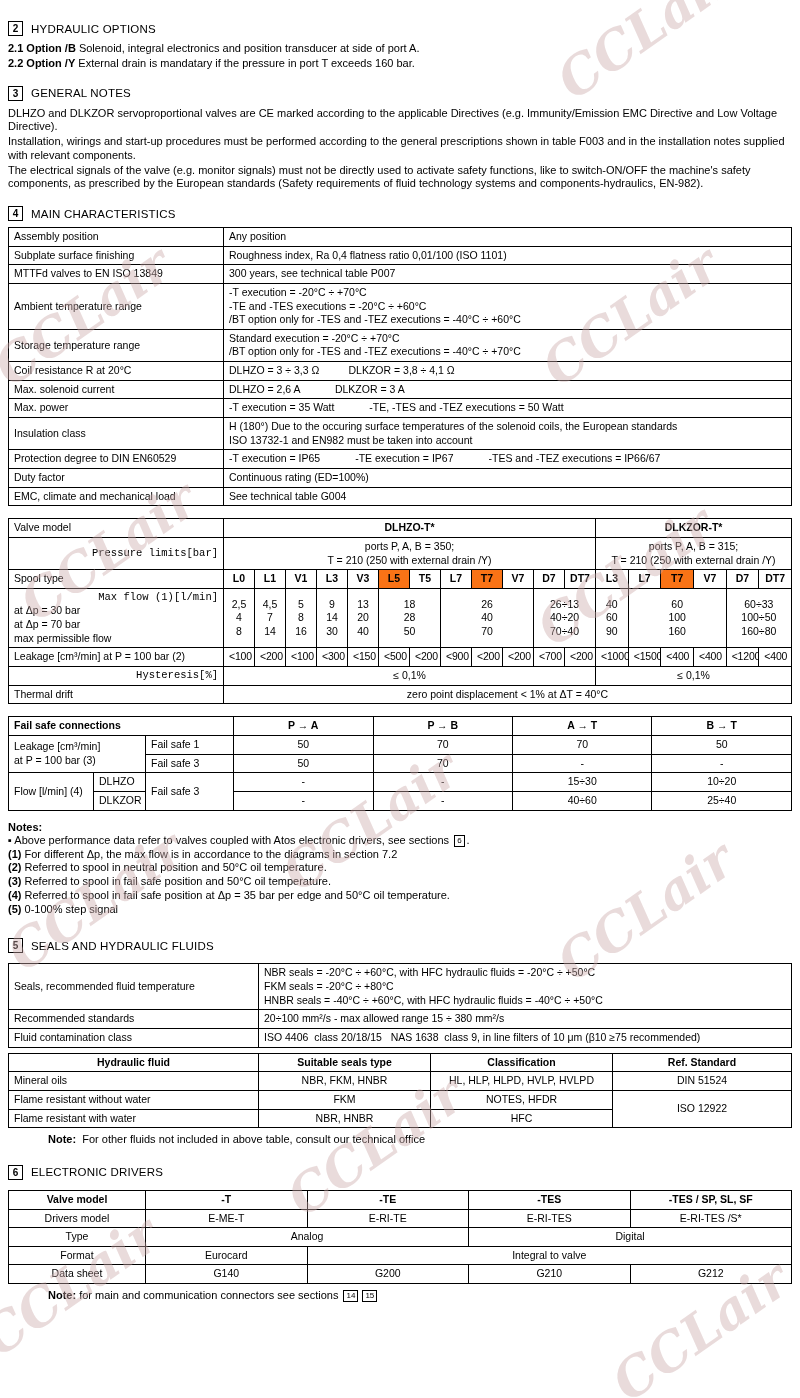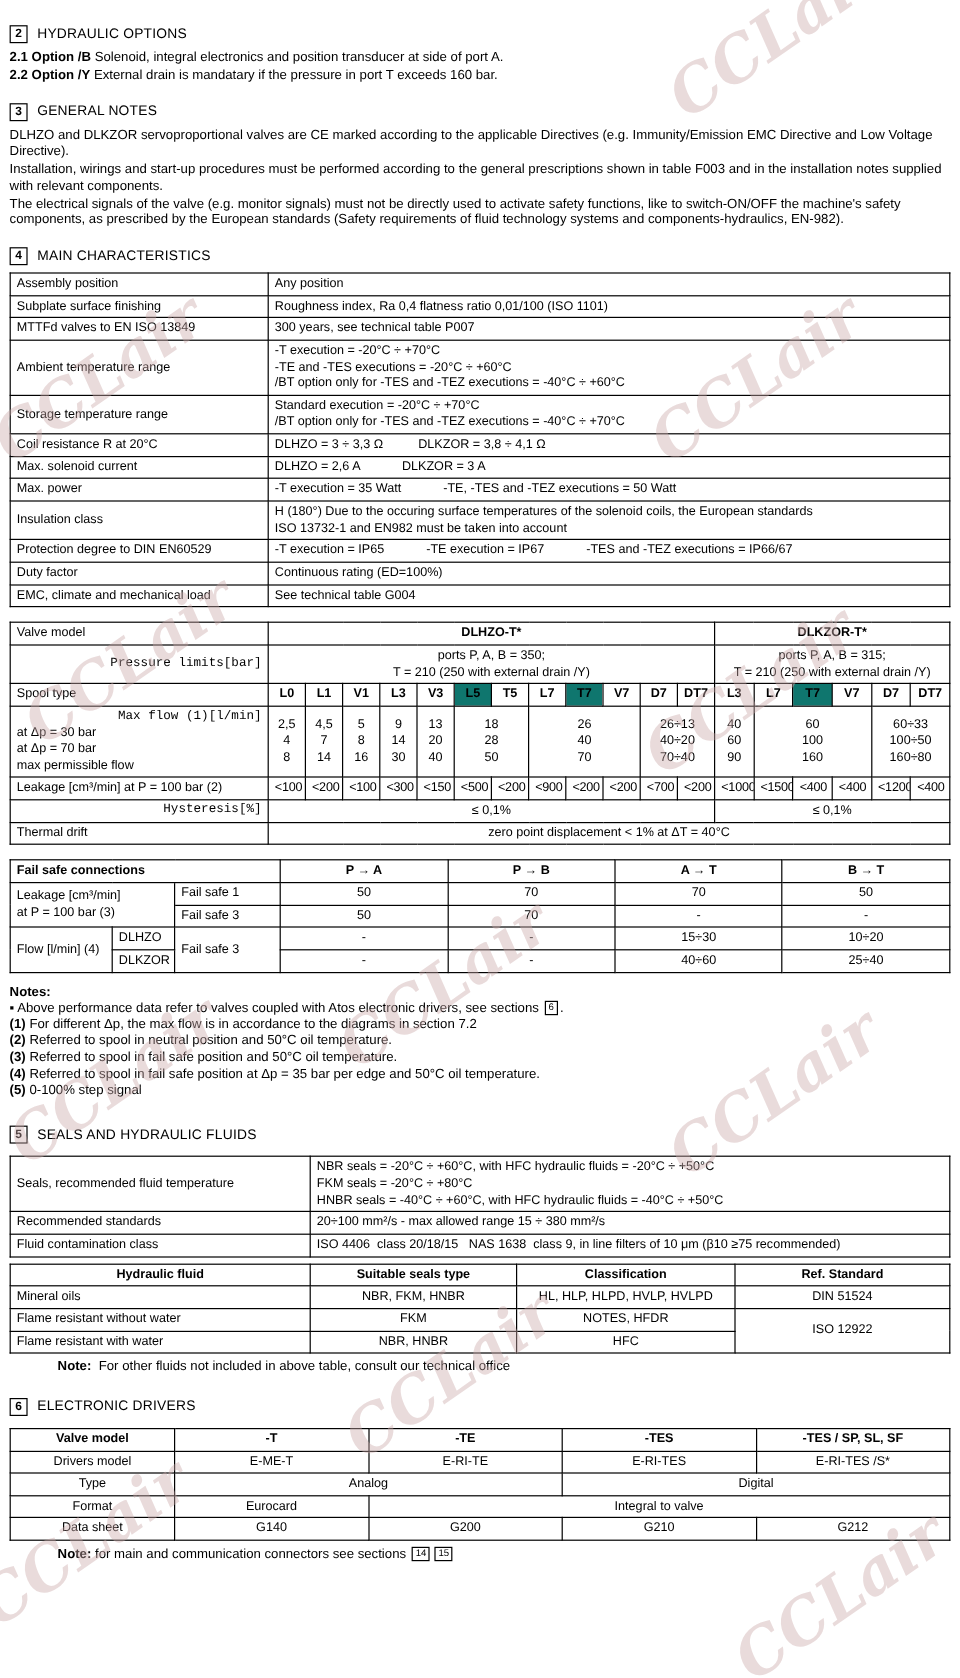--- a/index.html
+++ b/index.html
@@ -24,21 +24,21 @@
   .pl { white-space: pre-line; }
 
   table.tbl { border-collapse: collapse; table-layout: fixed; width: 784px; margin: 5px 0 0; }
   table.tbl td { border: 1px solid #000; padding: 2px 5px; font-size: 10.5px; vertical-align: middle;
                  line-height: 1.3; overflow: hidden; }
   td.sm { font-size: 8.5px; padding: 2px 0; letter-spacing: -.2px; text-align: center; }
   td.spool { font-weight: bold; text-align: center; font-size: 10px; padding: 2px 1px; margin-top: 37px; }
   td.flow-cell { white-space: pre-line; text-align: center; vertical-align: bottom; line-height: 1.5; padding: 2px 1px; }
   td.flow-label { vertical-align: bottom; }
   .split { display: flex; justify-content: flex-end; align-items: baseline; font-family: Liberation Mono, monospace; }
-  .hl { background: #0f766e; }
+  .hl { background: #f97316; }
   .ref-box { display: inline-block; border: 1px solid #000; font-size: 8px; line-height: 10px;
              padding: 0 2px; vertical-align: 1px; margin: 0 2px; }
   .notes { margin-top: 10px; line-height: 1.22; }
   .notes .para { margin: 0; }
   .footnote { margin-top: 5px; padding-left: 40px; }
 </style>
 </head>
 <body>
 
 <div class="page">

